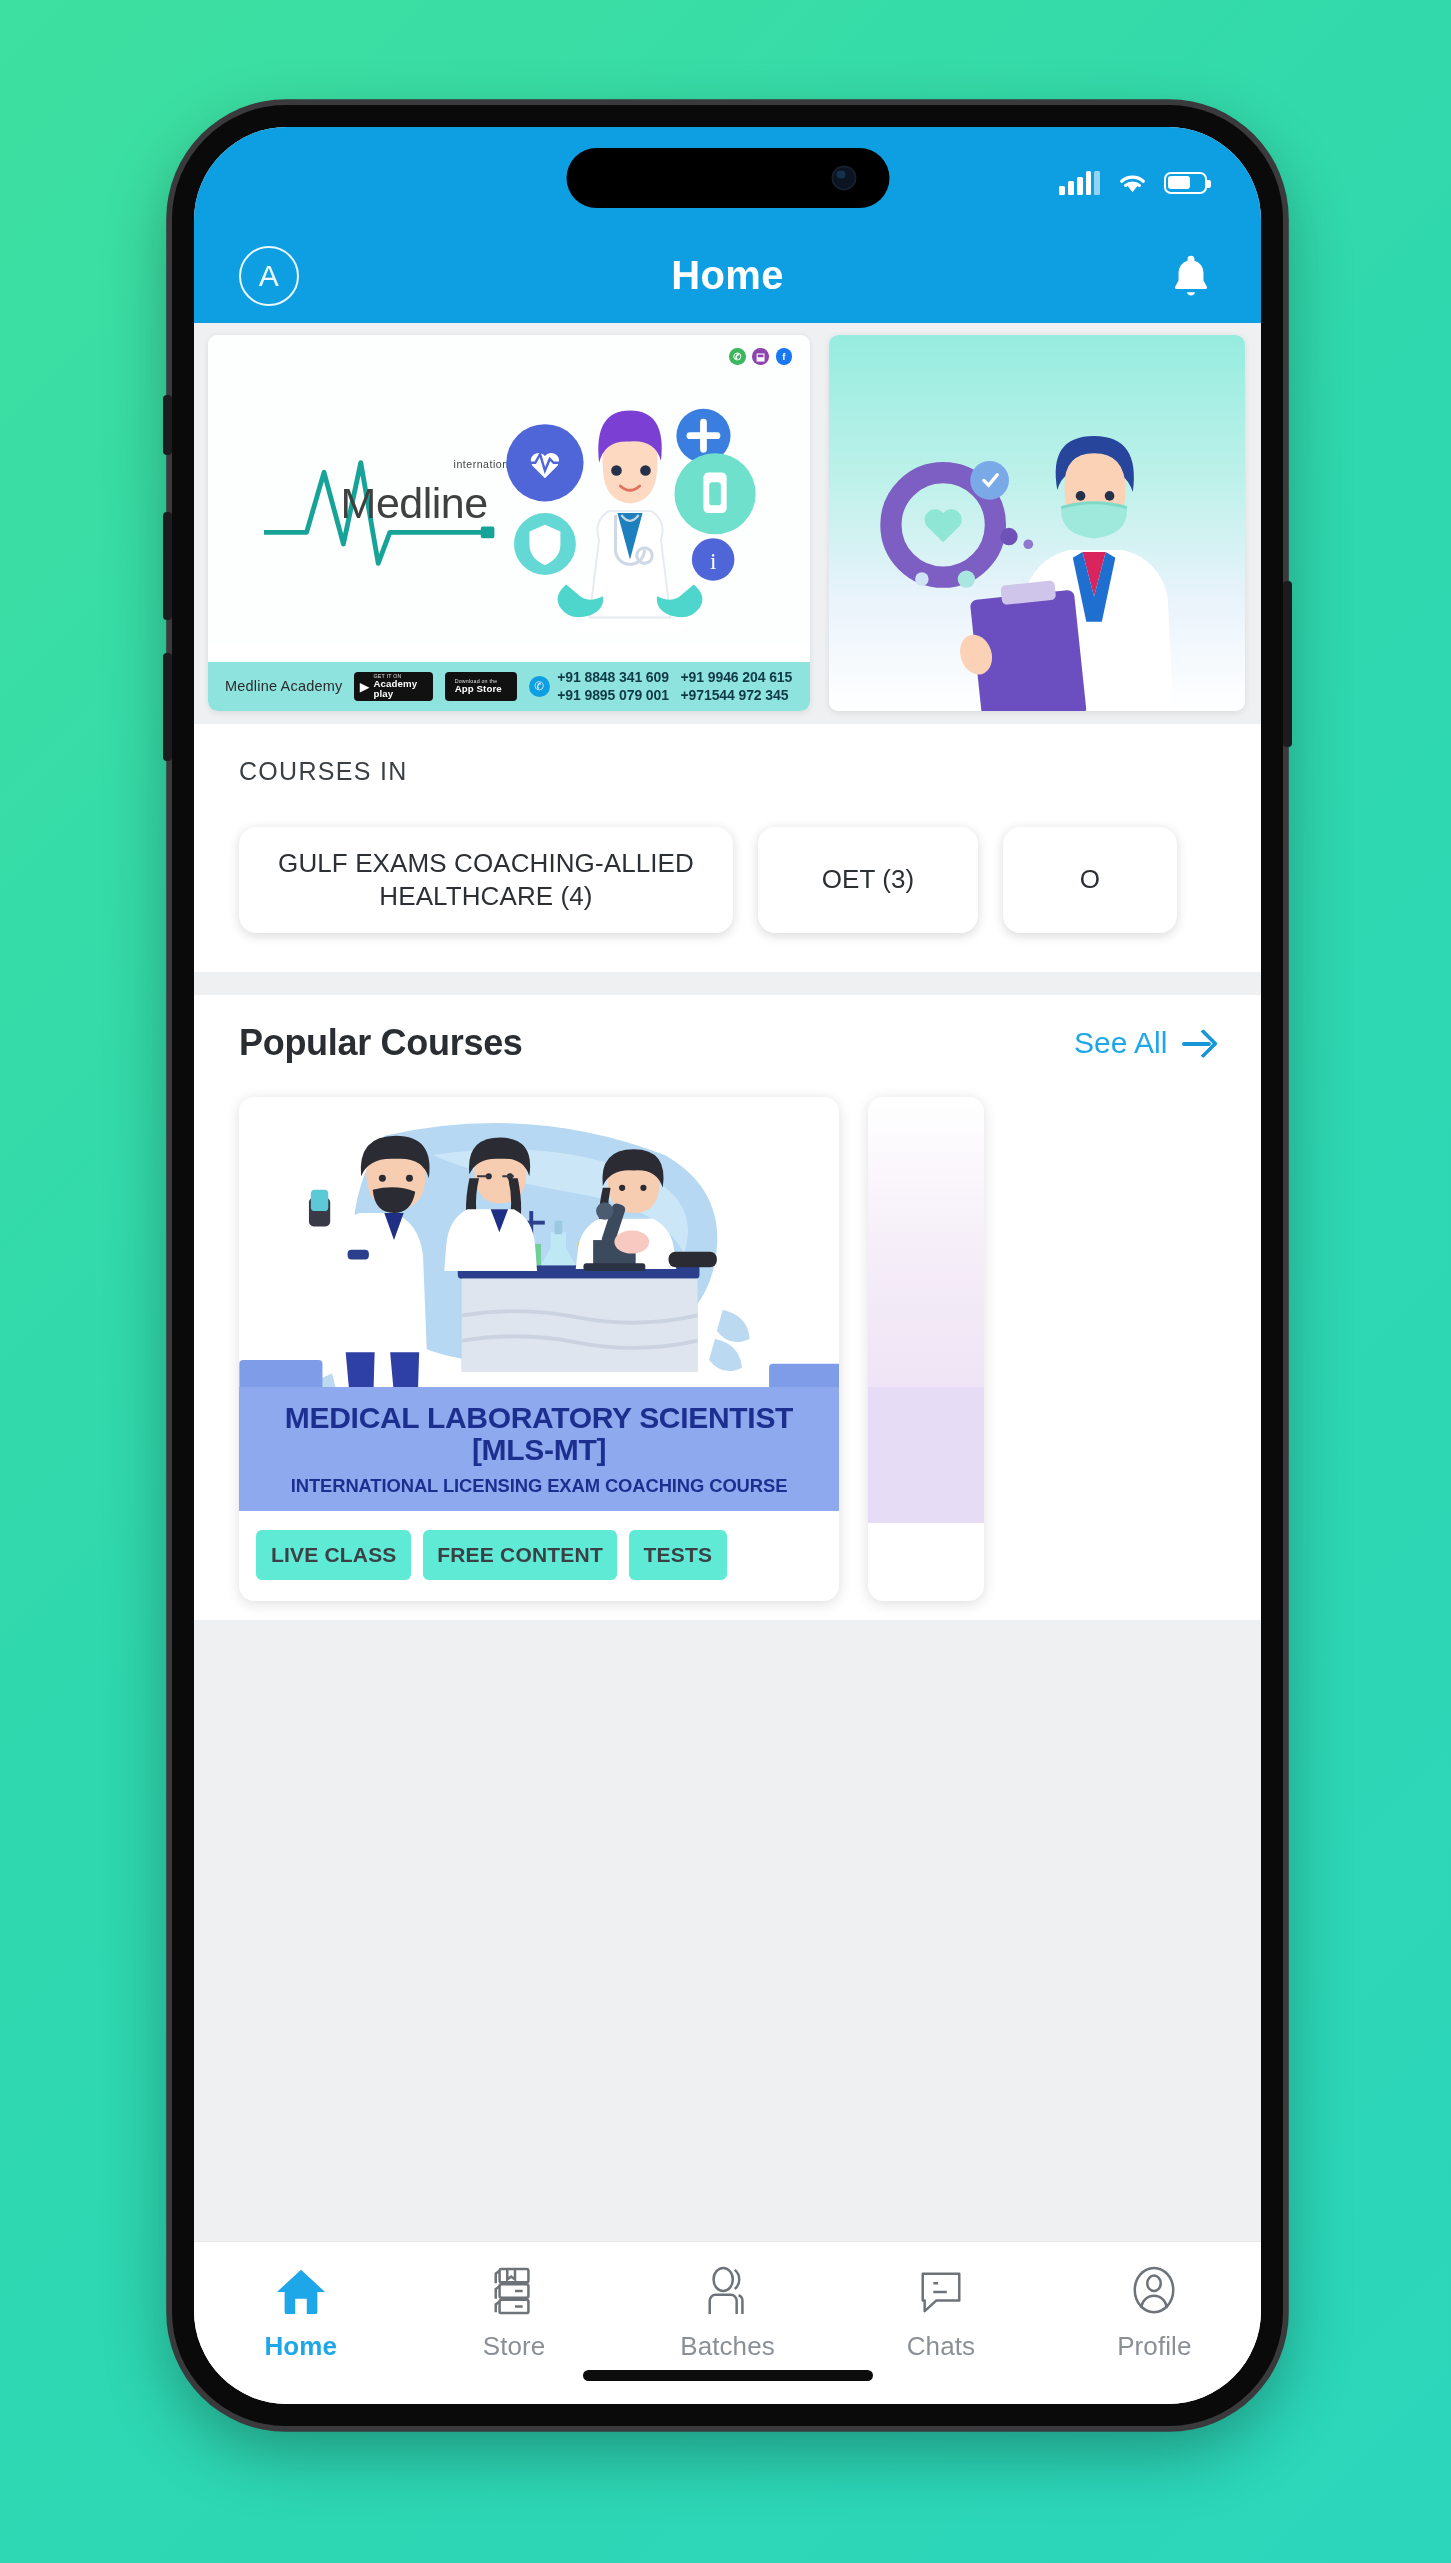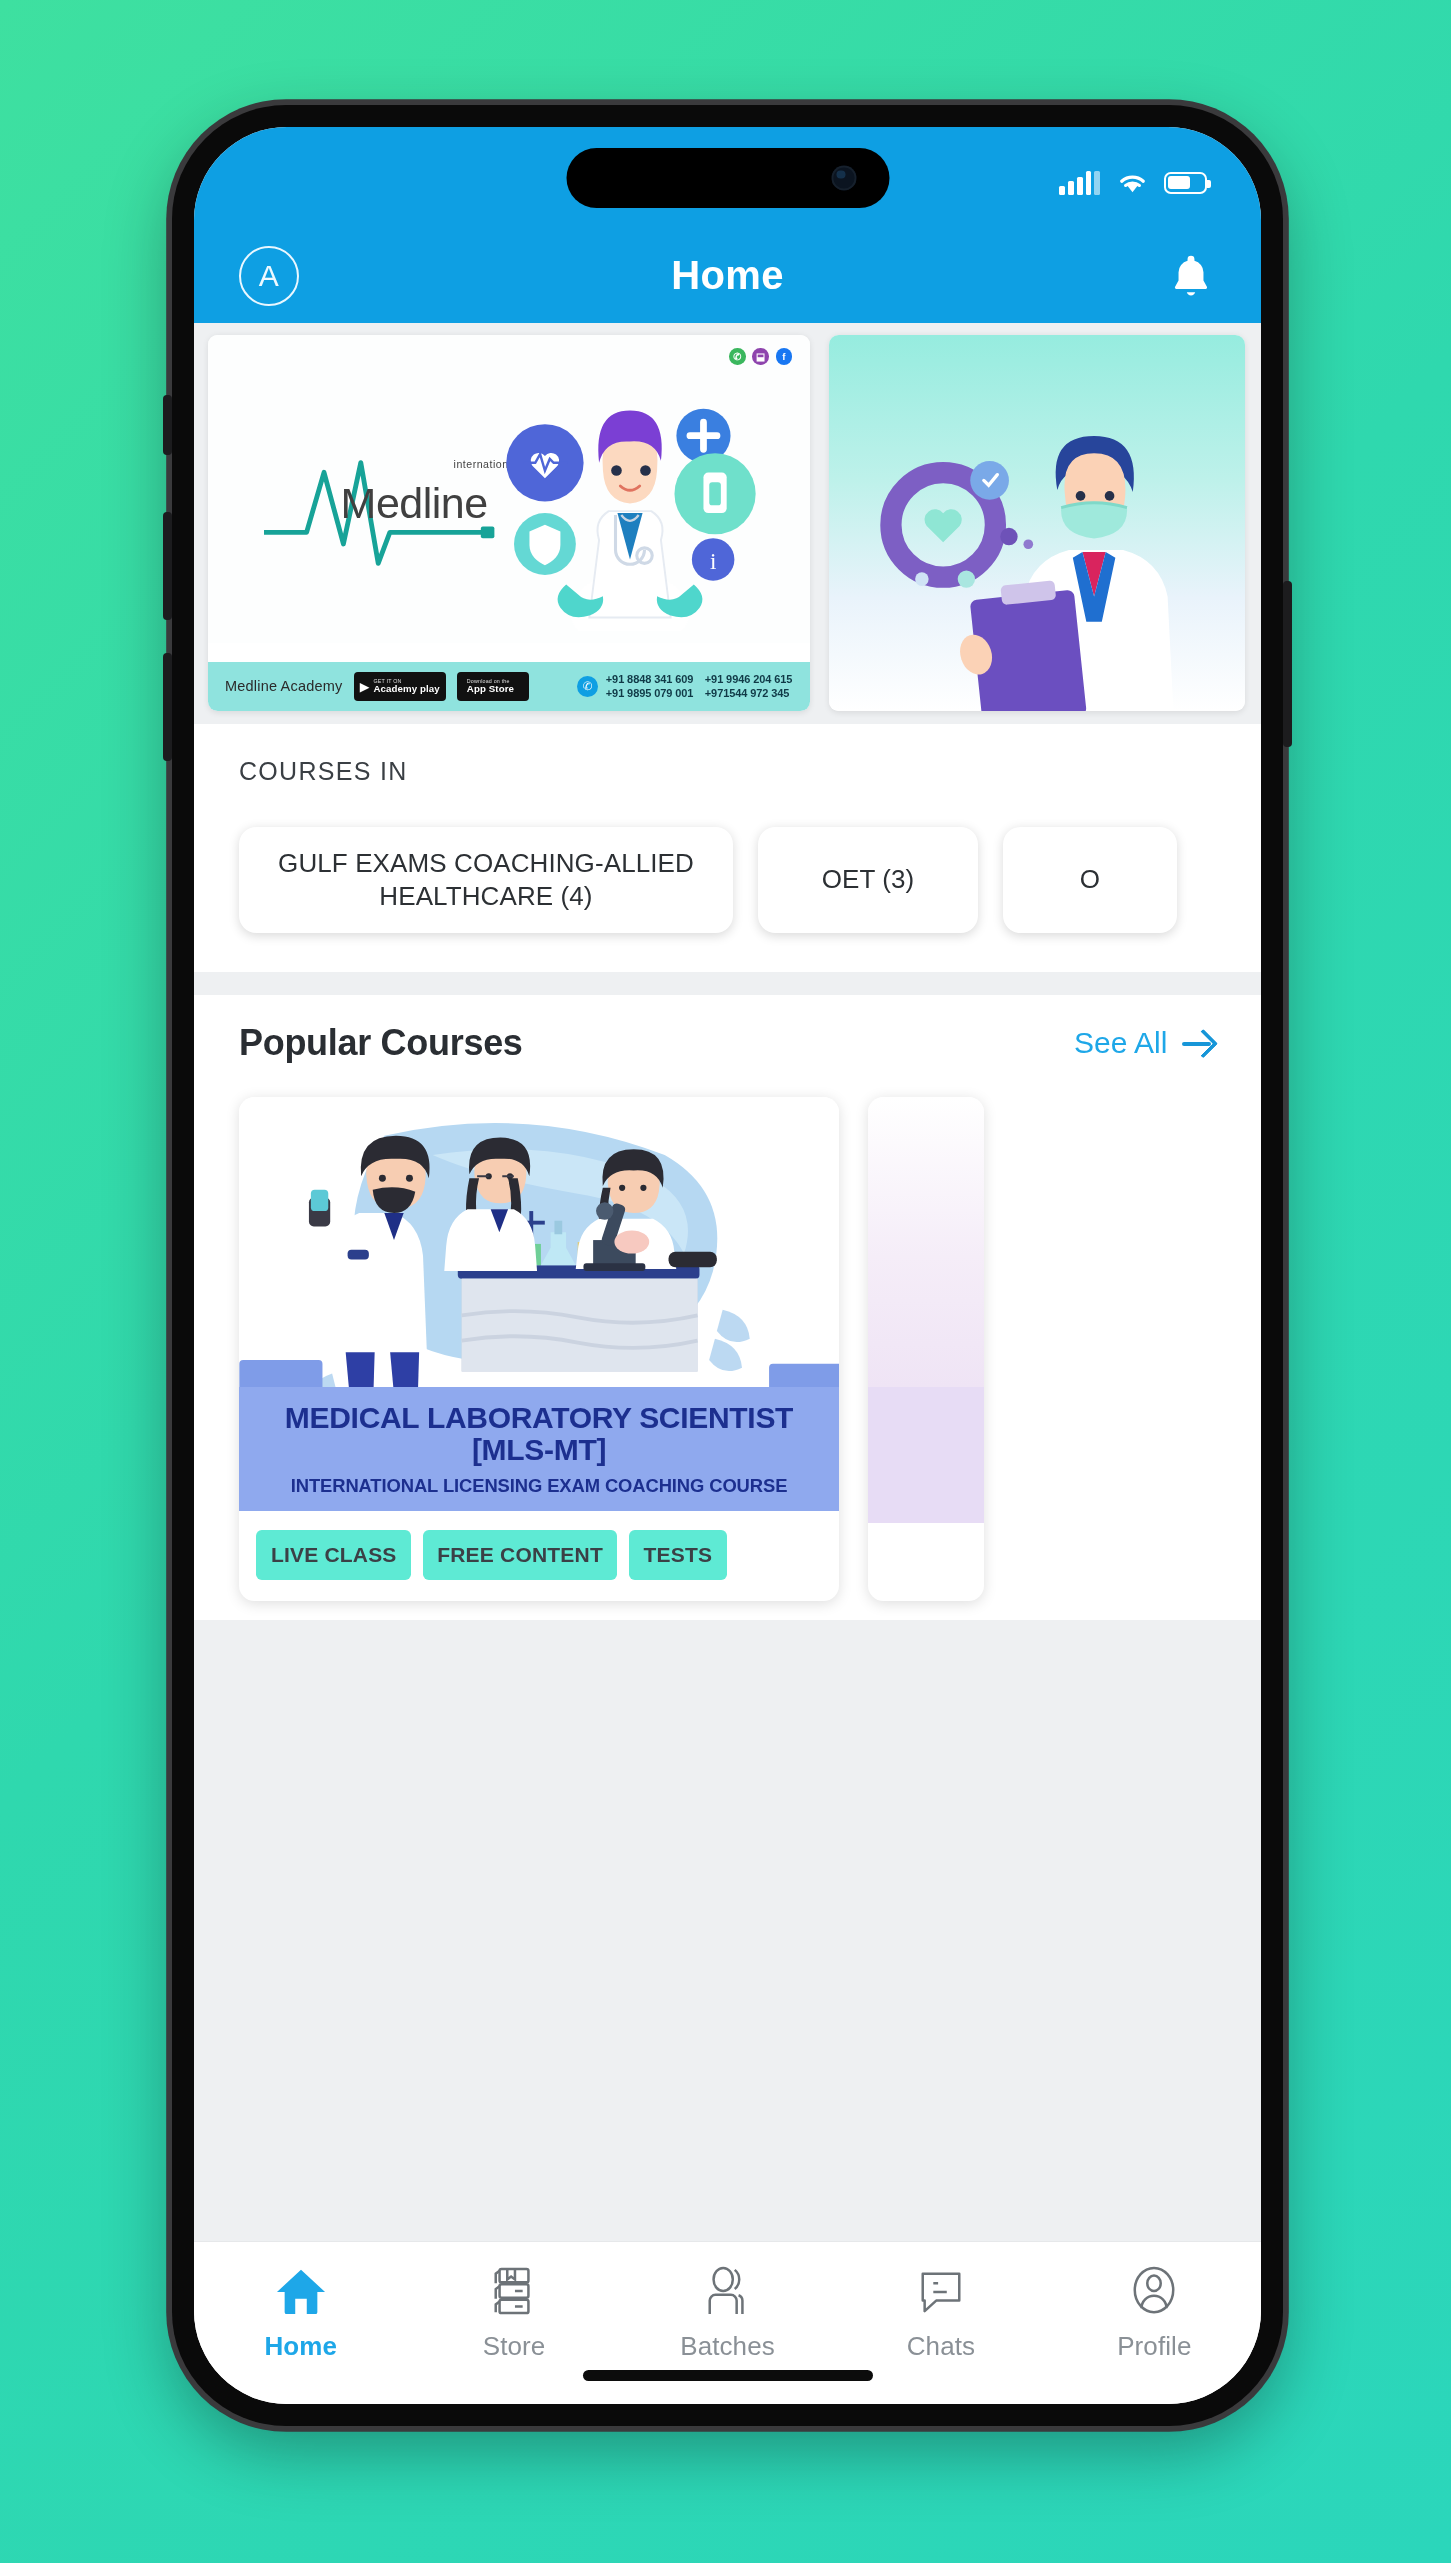--- a/index.html
+++ b/index.html
@@ -200,21 +200,21 @@
   .phones {
     margin-left:auto; display:flex; align-items:center; gap:7.7px;
   }
   .phone-circle {
     width: 21px; height:21px; border-radius:50%;
     background:#0e9fe3; display:flex; align-items:center; justify-content:center;
     color:#fff; font-size:11.6px;
   }
   .phone-cols { display:flex; gap: 11.6px; }
   .phone-col { display:flex; flex-direction:column; gap: 1.9px; }
-  .phone-col span { font-size: 11px; font-weight: bold; color:#103a47; white-space:nowrap; letter-spacing:-0.1px;}
+  .phone-col span { font-size: 14px; font-weight: bold; color:#103a47; white-space:nowrap; letter-spacing:-0.1px;}
   .socials { position:absolute; right:17.4px; top:13.6px; display:flex; gap:6.8px; }
   .socials i {
     width: 16.5px; height:16.5px; border-radius:50%;
     display:flex; align-items:center; justify-content:center;
     color:#fff; font-size:9.7px; font-style:normal; font-weight:bold;
   }
   .logo-wrap { position:absolute; left: 56px; top: 114px; width: 242px; }
   .logo-text { font-size: 43px; color:#404040; letter-spacing:-0.5px; position:absolute; left: 77px; top: 30px;}
   .logo-intl { font-size: 10.6px; color:#444; position:absolute; left: 190px; top: 9.7px; letter-spacing:0.5px;}
   .doc-art { position:absolute; right: 35px; top: 35px; width: 290px; height: 261px; }

